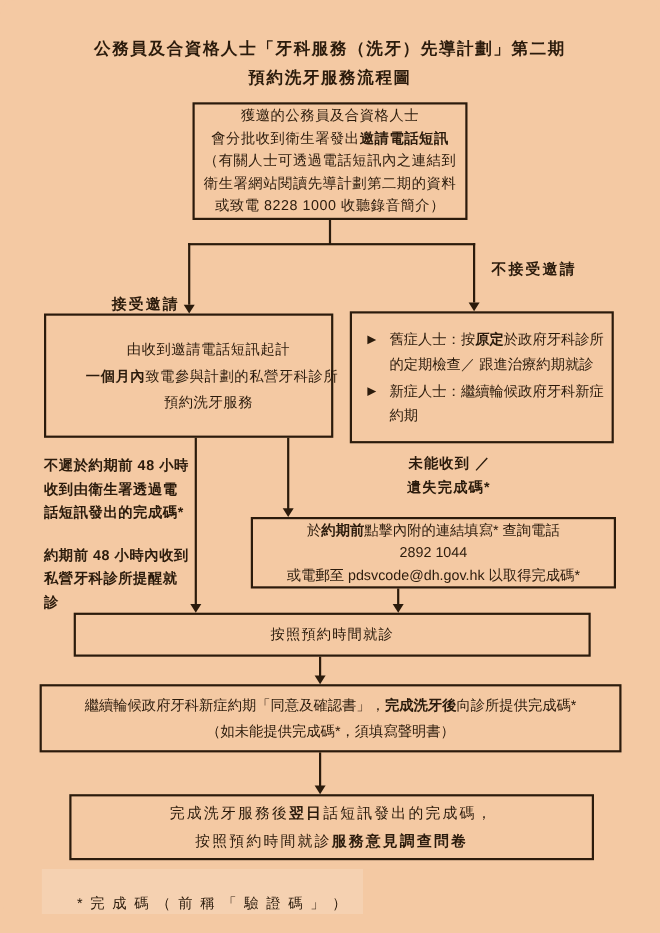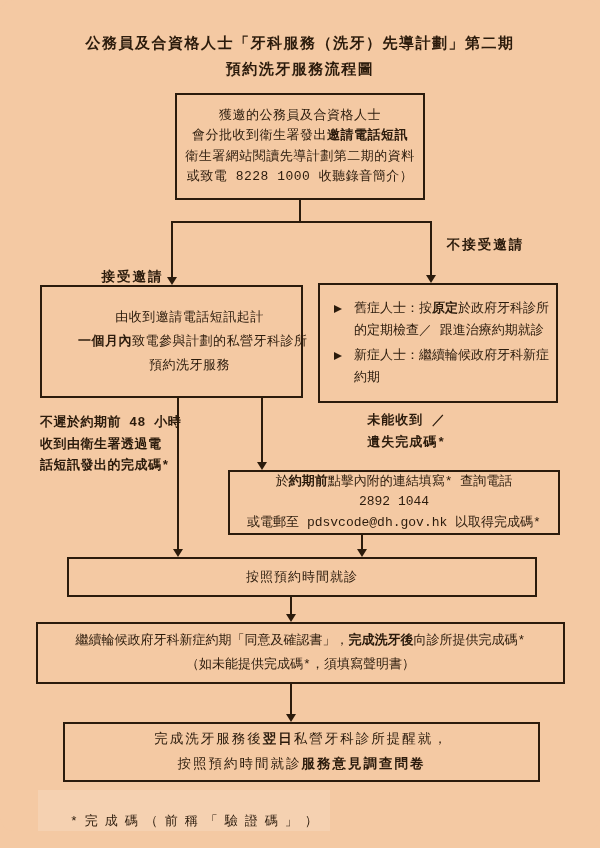--- a/index.html
+++ b/index.html
@@ -1,19 +1,19 @@
 <!DOCTYPE html>
 <html><head>
 <meta charset="utf-8">
 <style>
   html,body { margin:0; padding:0; background:#f4c9a3; }
   #page {
     position:relative; width:600px; height:831px; overflow:hidden;
     background:#f4c9a3; color:#2b1b0c;
-    font-family:Liberation Mono, monospace;
+    font-family:Liberation Sans, sans-serif;
     font-size:13px;
     border-radius:14px;
   }
   .abs { position:absolute; }
   .box {
     position:absolute; box-sizing:border-box;
     border:2px solid #2b1b0c;
     display:flex; flex-direction:column; justify-content:center;
     text-align:center;
   }
@@ -81,20 +81,21 @@
   <div class="vline" style="left:361px; top:535px; height:15px;"></div>
   <div class="arrow-down" style="left:357px; top:549px;"></div>
   <div class="vline" style="left:290px; top:597px; height:18px;"></div>
   <div class="arrow-down" style="left:286px; top:614px;"></div>
   <div class="vline" style="left:290px; top:684px; height:31px;"></div>
   <div class="arrow-down" style="left:286px; top:714px;"></div>
 
   <div class="box" id="box-invitation">
       <div class="ln"><span>獲邀的公務員及合資格人士</span></div>
       <div class="ln"><span>會分批收到衛生署發出</span><span class="b">邀請電話短訊</span></div>
+      <div class="ln"><span>（有關人士可透過電話短訊內之連結到</span></div>
       <div class="ln"><span>衛生署網站閱讀先導計劃第二期的資料</span></div>
       <div class="ln"><span>或致電 8228 1000 收聽錄音簡介）</span></div>
     </div>
 
   <div class="branch-label" id="lbl-accept">接受邀請</div>
   <div class="branch-label" id="lbl-decline">不接受邀請</div>
 
   <div class="box" id="box-booking">
       <div class="ln"><span>由收到邀請電話短訊起計</span></div>
       <div class="ln"><span class="b">一個月內</span><span>致電參與計劃的私營牙科診所</span></div>
@@ -112,20 +113,25 @@
     </div>
   </div>
 
   <div id="note-code-receipt">
     <div>
         <div class="ln"><span>不遲於約期前 48 小時</span></div>
         <div class="ln"><span>收到由衛生署透過電</span></div>
         <div class="ln"><span>話短訊發出的完成碼*</span></div>
       </div>
     <div id="note-gap"></div>
+    <div>
+        <div class="ln"><span>約期前 48 小時內收到</span></div>
+        <div class="ln"><span>私營牙科診所提醒就</span></div>
+        <div class="ln"><span>診</span></div>
+      </div>
   </div>
 
   <div id="lbl-missing">
       <div class="ln"><span>未能收到 ／</span></div>
       <div class="ln"><span>遺失完成碼*</span></div>
     </div>
 
   <div class="box" id="box-enquiry">
       <div class="ln"><span>於</span><span class="b">約期前</span><span>點擊內附的連結填寫* 查詢電話</span></div>
       <div class="ln"><span>2892 1044</span></div>
@@ -135,20 +141,20 @@
   <div class="box" id="box-attend">
     <div class="ln">按照預約時間就診</div>
   </div>
 
   <div class="box" id="box-consent">
       <div class="ln"><span>繼續輪候政府牙科新症約期「同意及確認書」，</span><span class="b">完成洗牙後</span><span>向診所提供完成碼*</span></div>
       <div class="ln"><span>（如未能提供完成碼*，須填寫聲明書）</span></div>
     </div>
 
   <div class="box" id="box-survey">
-      <div class="ln"><span>完成洗牙服務後</span><span class="b">翌日</span><span>私營牙科診所提醒就，</span></div>
+      <div class="ln"><span>完成洗牙服務後</span><span class="b">翌日</span><span>話短訊發出的完成碼，</span></div>
       <div class="ln"><span>按照預約時間就診</span><span class="b">服務意見調查問卷</span></div>
     </div>
 
   <div class="abs" id="foot-band"></div>
   <div id="footnote">*完成碼（前稱「驗證碼」）</div>
 
 </div>
 
 </body></html>

